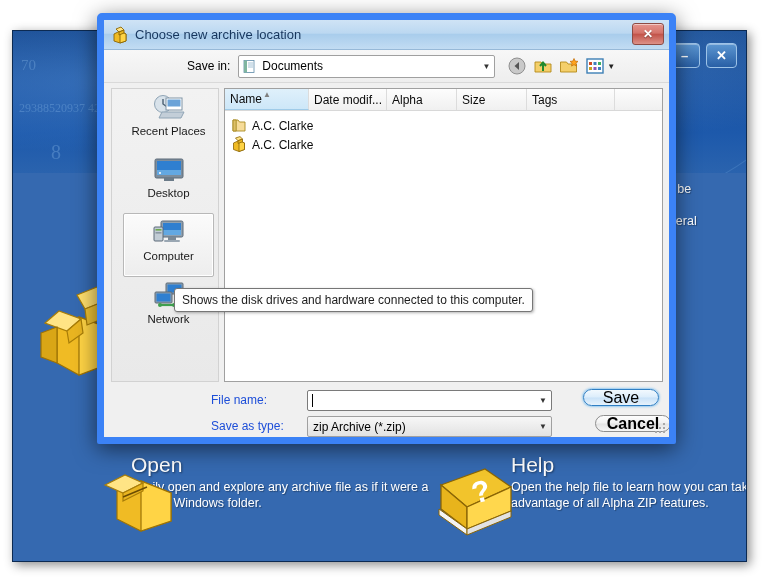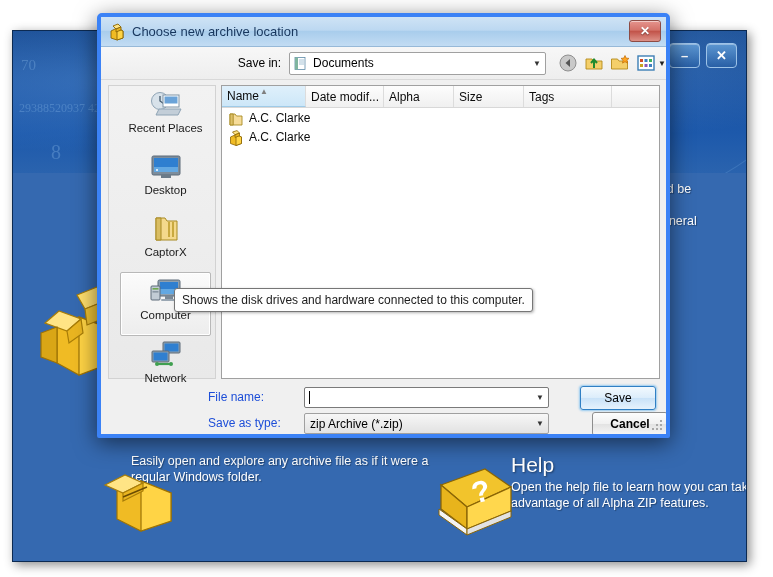--- a/index.html
+++ b/index.html
@@ -92,21 +92,21 @@
     font-size: 12.5px;
     line-height: 16px;
     text-shadow: 1px 1px 1px rgba(0,0,0,0.35);
   }
 
   
   #dialog {
     position: absolute;
     left: 97px; top: 13px;
     width: 565px; height: 417px;
-    border: 4px solid #3b82f6;
+    border: 7px solid #3b82f6;
     border-radius: 5px 5px 2px 2px;
     background: #f0f0f0;
     box-shadow: 0 5px 22px rgba(0,0,0,0.55), 0 0 0 1px rgba(255,255,255,0.45) inset;
     overflow: hidden;
   }
   #dlg-titlebar {
     position: relative;
     height: 29px;
     background: linear-gradient(180deg, #cfe3f5 0%, #bcd8f1 45%, #a9cdec 50%, #c2dcf3 100%);
     border-bottom: 1px solid #97b9d8;
@@ -129,21 +129,21 @@
     color: #ffffff; font-size: 12px; font-weight: bold;
     cursor: pointer;
     text-shadow: 0 1px 1px rgba(0,0,0,0.4);
     box-shadow: inset 0 1px 0 rgba(255,255,255,0.5);
   }
   #dlg-toolbar {
     position: relative;
     height: 32px;
     background: linear-gradient(180deg,#f7f7f7 0%, #eeeeee 100%);
     border-bottom: 1px solid #d9d9d9;
-    display: flex; align-items: center; justify-content: flex-end;
+    display: flex; align-items: center;
   }
   #savein-label {
     margin-left: 83px;
     font-size: 12px; color: #000000;
   }
   #savein-combo {
     margin-left: 8px;
     width: 255px; height: 21px;
     background: #ffffff;
     border: 1px solid #a0a0a0;
@@ -221,21 +221,21 @@
   .colh.active {
     background: linear-gradient(180deg,#dff0fb 0%, #cde7f8 100%);
     border-bottom: 1px solid #9fcbe8;
   }
   .sortmark {
     position: absolute; left: 38px; top: 1px;
     font-size: 8px; color: #7f7f7f;
   }
   #fl-rows { flex: 1; padding-top: 3px; }
   .frow {
-    display: flex; align-items: flex-start;
+    display: flex; align-items: flex-end;
     height: 19px; padding-left: 6px;
     font-size: 12px; color: #0b0b0b;
     cursor: default;
   }
   .frow .fi { width: 16px; height: 16px; margin-right: 5px; }
 
   #dlg-footer {
     position: relative;
     height: 50px;
     background: #f0f0f0;
@@ -262,23 +262,23 @@
     width: 1px; height: 13px; background: #000;
     margin-left: 4px;
   }
   #savetype-combo {
     background: linear-gradient(180deg,#f7f7f7 0%, #e2e2e2 100%);
     gap: 48px;
   }
   #savetype-combo span { margin-left: 5px; }
   .dbtn {
     position: absolute;
-    width: 76px; height: 24px;
-    border-radius: 3px;
-    font-size: 12px; color: #000;
+    width: 76px; height: 17px;
+    border-radius: 11px;
+    font-size: 16px; color: #000;
     display: flex; align-items: center; justify-content: center;
     cursor: pointer;
     box-sizing: border-box;
   }
   #save-btn {
     border: 1px solid #2f7fc4;
     background: linear-gradient(180deg,#f2f9fe 0%, #dcedfb 48%, #c9e2f8 52%, #e6f2fc 100%);
     box-shadow: 0 0 2px 1px rgba(120,190,240,0.75);
   }
   #cancel-btn {
@@ -361,20 +361,21 @@
         <polygon points="56,46 88,58 88,92 56,104" fill="#ffd445" stroke="#9c7206" stroke-width="1.2"></polygon>
         <polygon points="22,52 36,40 58,48 44,60" fill="#ffe485" stroke="#a87d08" stroke-width="1.2"></polygon>
         <polygon points="44,60 58,48 60,62 46,72" fill="#e9b521" stroke="#a87d08" stroke-width="1.2"></polygon>
         <polygon points="54,24 74,16 82,30 62,38" fill="#ffdf6d" stroke="#a87d08" stroke-width="1.2"></polygon>
         <polygon points="62,38 82,30 84,46 64,54" fill="#edc132" stroke="#a87d08" stroke-width="1.2"></polygon>
         <polygon points="80,46 96,40 100,54 84,60" fill="#ffdf6d" stroke="#a87d08" stroke-width="1.2"></polygon>
         <polygon points="18,62 34,56 34,92 18,86" fill="#d9a616" stroke="#9c7206" stroke-width="1.2"></polygon>
       </svg>
 
       <div class="feature" style="left:118px; top:280px; width:300px;">
+        <div class="feat-title">Open</div>
         <div class="feat-desc">Easily open and explore any archive file as if it were a regular Windows folder.</div>
       </div>
       <svg style="position:absolute; left:90px; top:282px; width:80px; height:80px;" viewBox="0 0 80 80">
         <polygon points="14,36 38,26 68,38 68,66 38,76 14,64" fill="#f0bb24" stroke="#9c7206" stroke-width="1.2"></polygon>
         <polygon points="38,26 68,38 68,66 38,76" fill="#ffd445" stroke="#9c7206" stroke-width="1.2"></polygon>
         <polygon points="2,30 22,20 40,28 20,38" fill="#ffe485" stroke="#a87d08" stroke-width="1.2"></polygon>
         <polygon points="20,38 40,28 40,36 20,46" fill="#e9b521" stroke="#a87d08" stroke-width="1.2"></polygon>
         <line x1="20" y1="42" x2="44" y2="32" stroke="#6b4c03" stroke-width="1.4"></line>
       </svg>
 
@@ -464,29 +465,20 @@
         <div class="place">
           <svg class="pi" viewBox="0 0 34 30">
             <rect x="3" y="4" width="28" height="19" rx="1.5" fill="#7d8d9c" stroke="#5c6a78" stroke-width="1"></rect>
             <rect x="5" y="6" width="24" height="14" fill="#2f7fd0"></rect>
             <rect x="5" y="15" width="24" height="5" fill="#63a8e2"></rect>
             <circle cx="8" cy="18" r="1" fill="#ffffff"></circle>
             <rect x="12" y="23" width="10" height="3" fill="#6b7b89"></rect>
           </svg>
           <div class="pl">Desktop</div>
         </div>
-        <div class="place">
-          <svg class="pi" viewBox="0 0 34 30">
-            <path d="M7 4 h9 l2 3 h10 v19 h-21 z" fill="#f4d98c" stroke="#a88a22" stroke-width="1"></path>
-            <path d="M7 4 h5 v22 h-5 z" fill="#d9bd62" stroke="#a88a22" stroke-width="1"></path>
-            <rect x="19" y="8" width="2" height="15" fill="#c9a93f"></rect>
-            <rect x="23" y="8" width="2" height="15" fill="#c9a93f"></rect>
-          </svg>
-          <div class="pl">CaptorX</div>
-        </div>
         <div class="place sel">
           <svg class="pi" viewBox="0 0 34 30">
             <rect x="9" y="3" width="22" height="16" rx="1.5" fill="#8fa0af" stroke="#5c6a78" stroke-width="1"></rect>
             <rect x="11" y="5" width="18" height="12" fill="#2f7fd0"></rect>
             <rect x="11" y="12" width="18" height="5" fill="#63a8e2"></rect>
             <rect x="2" y="9" width="9" height="14" rx="1" fill="#c2ccd5" stroke="#5c6a78" stroke-width="1"></rect>
             <rect x="3.5" y="11" width="6" height="1.6" fill="#6fa84f"></rect>
             <rect x="3.5" y="14" width="6" height="1.6" fill="#8a97a4"></rect>
             <rect x="16" y="19" width="8" height="3" fill="#7b8996"></rect>
             <rect x="12" y="22" width="16" height="2" rx="1" fill="#9aa7b3"></rect>

